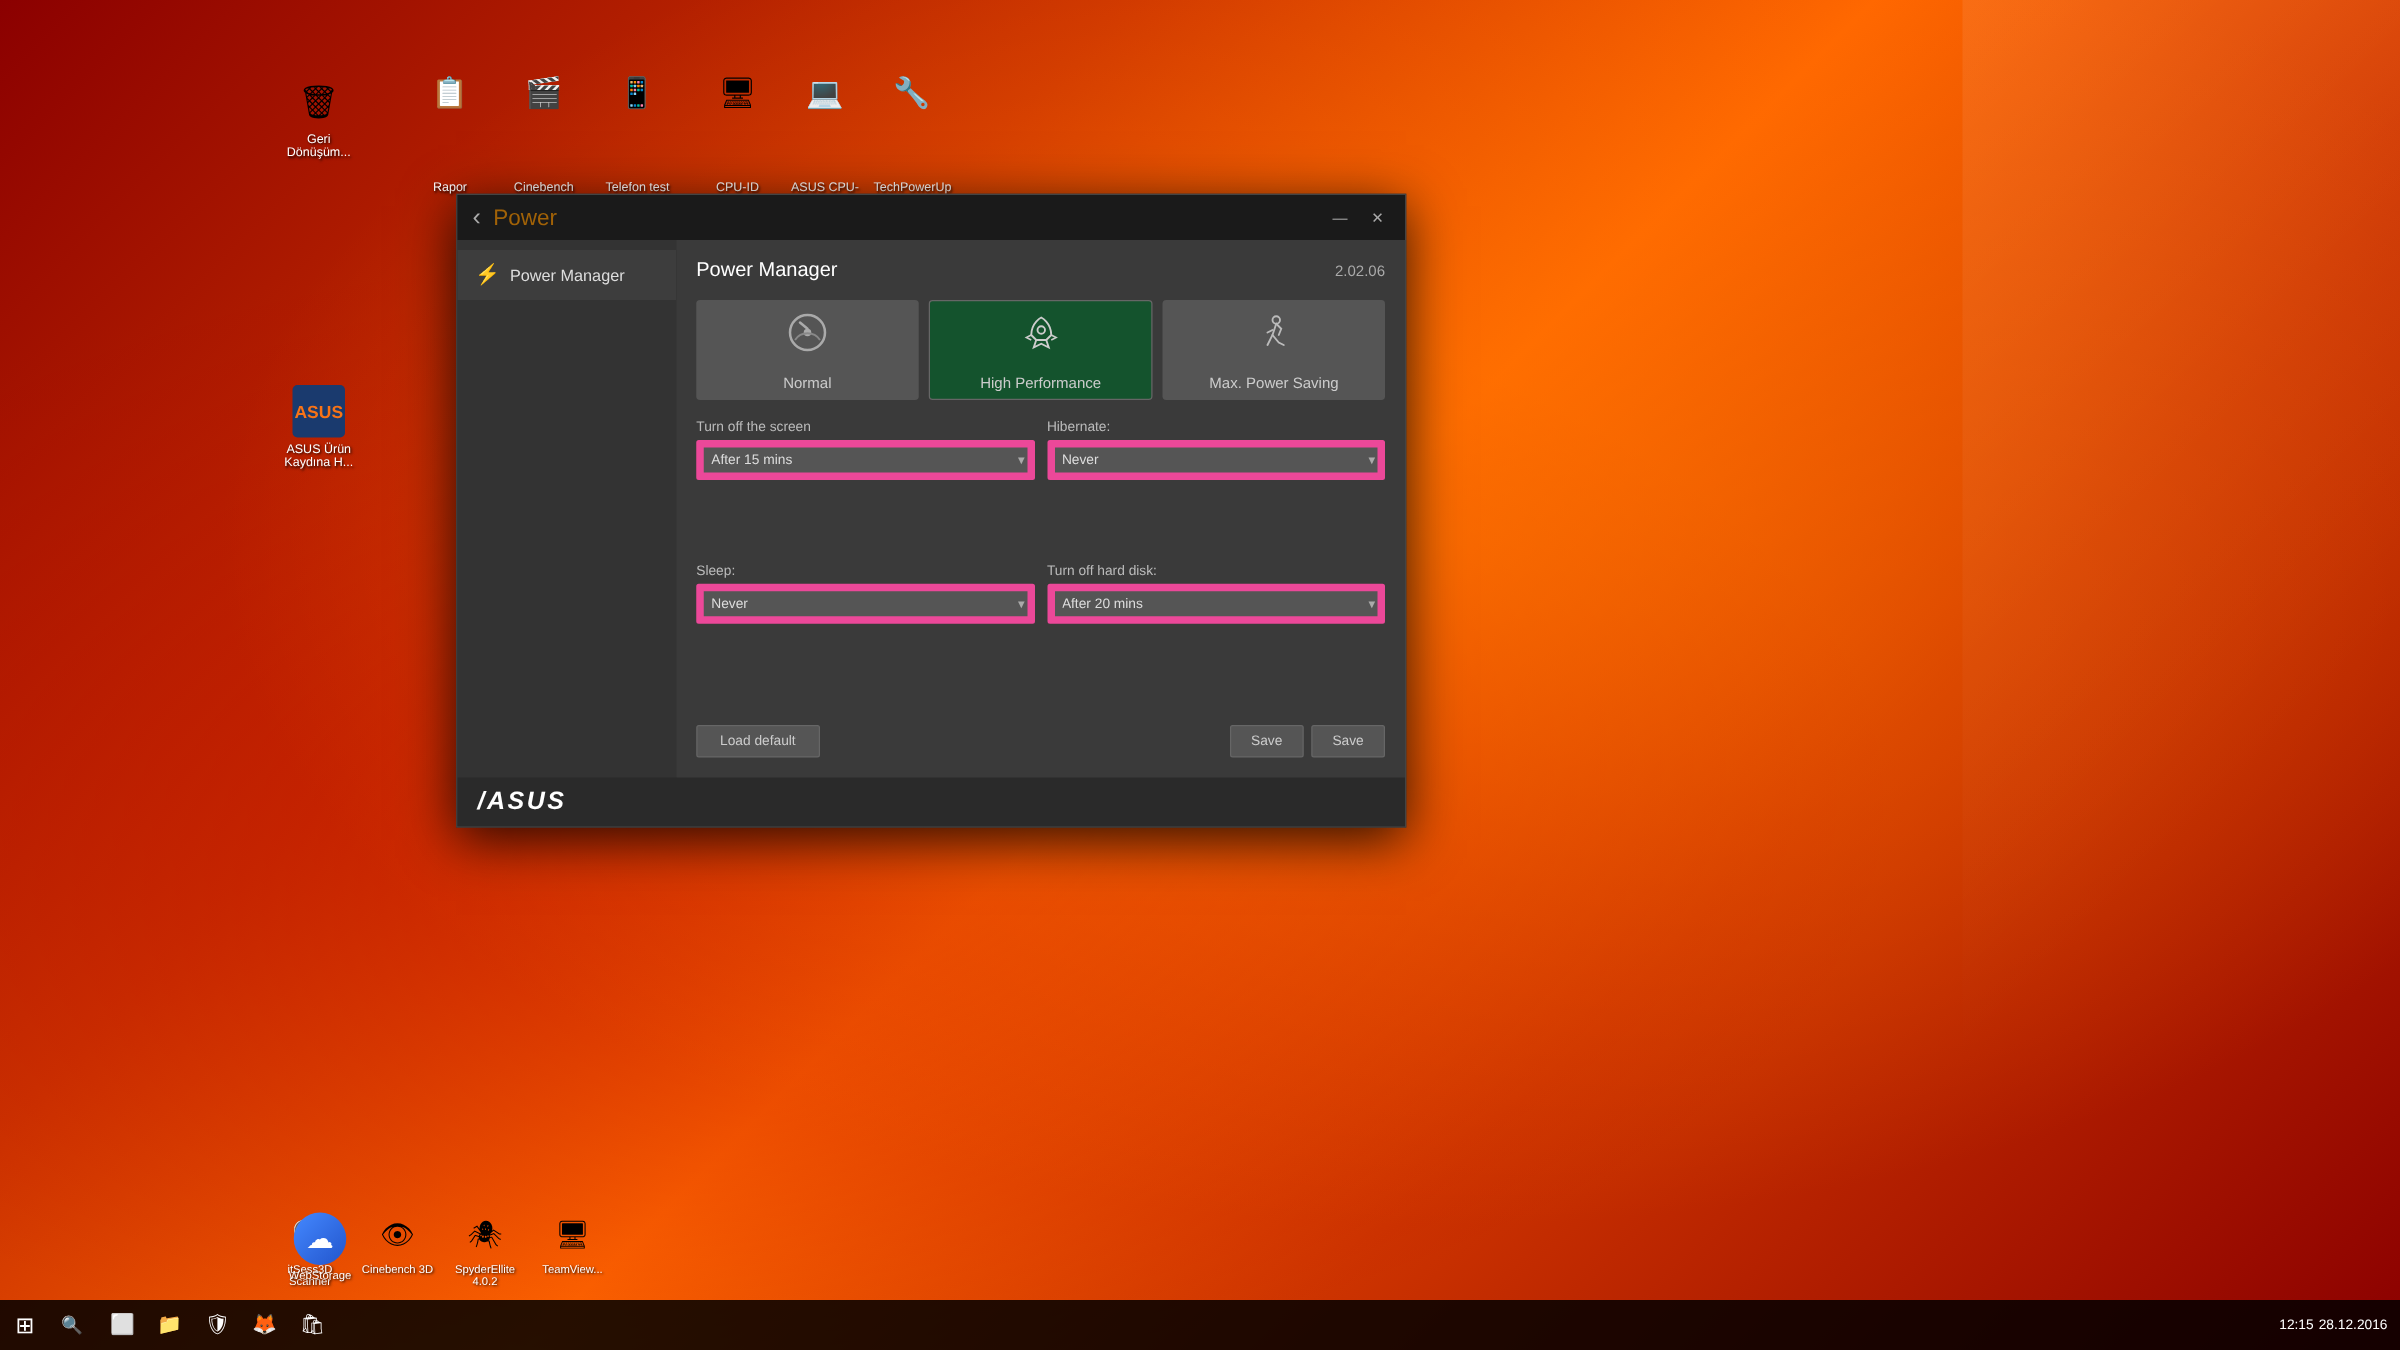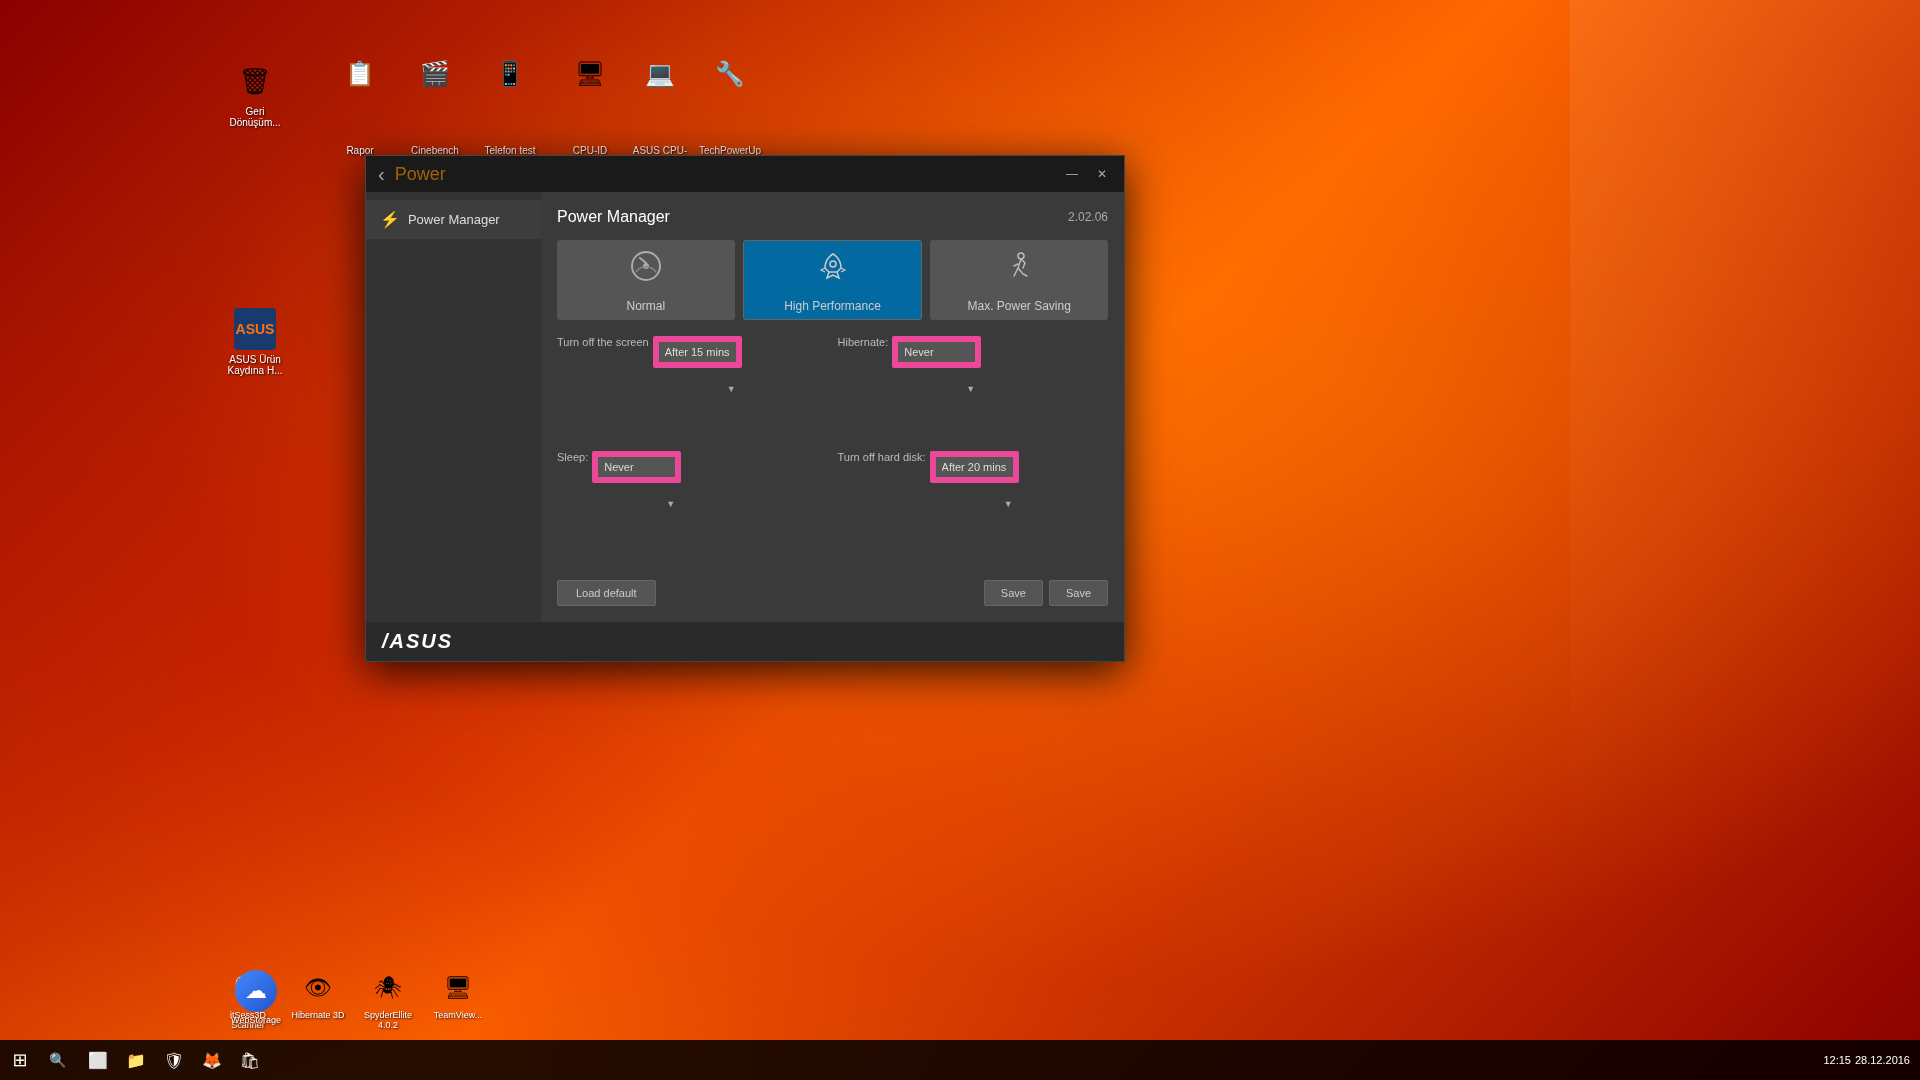--- a/index.html
+++ b/index.html
@@ -332,21 +332,21 @@
       align-items: center;
       justify-content: center;
       gap: 8px;
       cursor: pointer;
       color: #ccc;
       font-size: 12px;
       transition: background 0.2s;
     }
 
     .mode-btn.active {
-      background: #0369a1;
+      background: #14532d;
       border: 1px solid #666;
     }
 
     .mode-icon {
       font-size: 28px;
       color: #bbb;
     }
 
     
     .perf-section {
@@ -401,21 +401,21 @@
     .settings-section {
       flex: 1;
       display: grid;
       grid-template-columns: 1fr 1fr;
       grid-template-rows: auto auto;
       gap: 10px;
     }
 
     .setting-group {
       display: flex;
-      flex-direction: row;
+      flex-direction: column;
       gap: 4px;
     }
 
     .setting-label {
       color: #bbb;
       font-size: 11px;
     }
 
     .setting-select {
       background: #555;
@@ -583,21 +583,21 @@
     </div>
   </div>
 
   <div class="bottom-left-icons">
     <div class="bottom-icon">
       <div class="icon-img">🔍</div>
       <div class="icon-label">itSess3D Scanner</div>
     </div>
     <div class="bottom-icon">
       <div class="icon-img">👁</div>
-      <div class="icon-label">Hibernate 3D</div>
+      <div class="icon-label">Cinebench 3D</div>
     </div>
     <div class="bottom-icon">
       <div class="icon-img">🕷</div>
       <div class="icon-label">SpyderEllite 4.0.2</div>
     </div>
     <div class="bottom-icon">
       <div class="icon-img">🖥</div>
       <div class="icon-label">TeamView...</div>
     </div>
   </div>

